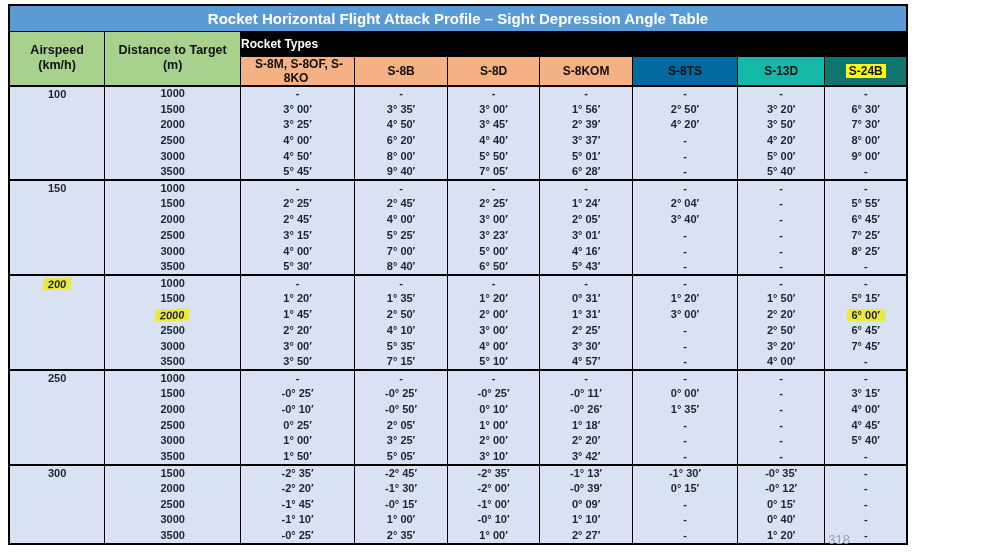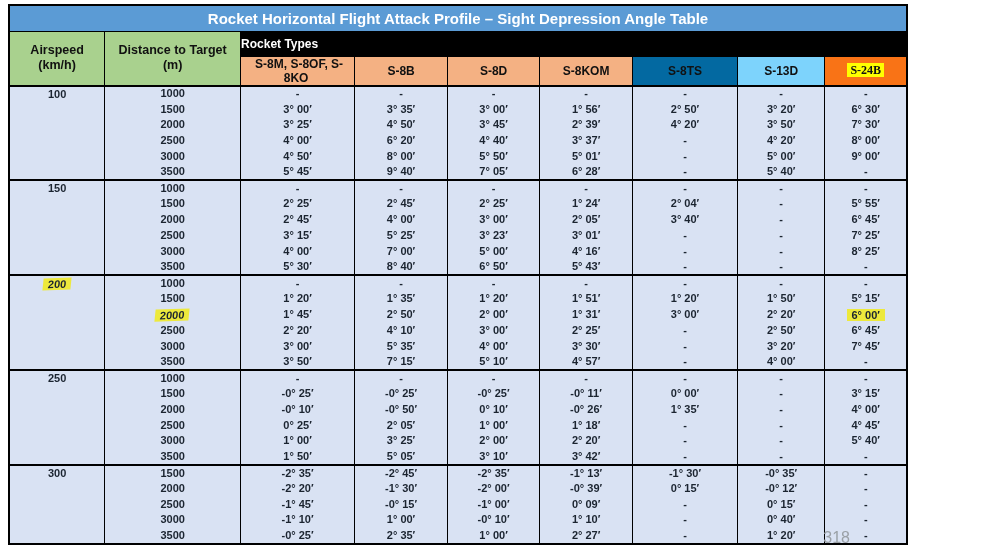--- a/index.html
+++ b/index.html
@@ -57,21 +57,21 @@
   }
   tr.group-start td { border-top: 2.5px solid #000; margin-left: 20px; }
   td.airspeed-cell { vertical-align: top; padding-top: 2px; }
 
   
   .hl { background: #EDE93C; display: inline-block; padding: 1px 5px 0 5px; }
   .hl-skew { transform: rotate(-2deg) skew(-8deg); }
 
   .page-number {
     position: absolute; right: 58px; bottom: -5px;
-    color: #9aa0a6; font-size: 16px; font-weight: normal;
+    color: #9aa0a6; font-size: 13px; font-weight: normal;
   }
 </style>
 </head>
 <body>
 
 <div class="page">
   <div class="table-wrap">
     <table>
       <colgroup>
         <col style="width:10.66%">
@@ -98,22 +98,22 @@
             <div>(m)</div>
           </th>
           <th colspan="7" class="black-banner">Rocket Types</th>
         </tr>
         <tr id="rocket-header-row">
             <th class="rocket-col" style="background: rgb(244, 177, 131);"><span class="label-pad">S-8M, S-8OF, S-8KO</span></th>
             <th class="rocket-col" style="background: rgb(244, 177, 131);"><span class="label-pad">S-8B</span></th>
             <th class="rocket-col" style="background: rgb(244, 177, 131);"><span class="label-pad">S-8D</span></th>
             <th class="rocket-col" style="background: rgb(244, 177, 131);"><span class="label-pad">S-8KOM</span></th>
             <th class="rocket-col" style="background: #0369a1;"><span class="label-pad">S-8TS</span></th>
-            <th class="rocket-col" style="background: #7dd3fc;"><span class="label-pad">S-13D</span></th>
-            <th class="rocket-col" style="background: #f97316; font-family: Liberation Serif, serif;"><span class="label-pad" style="background: rgb(255, 255, 0);">S-24B</span></th>
+            <th class="rocket-col" style="background: #14b8a6;"><span class="label-pad">S-13D</span></th>
+            <th class="rocket-col" style="background: #0f766e;"><span class="label-pad" style="background: rgb(255, 255, 0);">S-24B</span></th>
           </tr>
       </thead>
       <tbody id="table-body">
           <tr class="group-start">
             <td class="airspeed-cell" rowspan="6"><span>100</span></td>
             <td><span>1000</span></td>
             <td><span>-</span></td>
             <td><span>-</span></td>
             <td><span>-</span></td>
             <td><span>-</span></td>
@@ -241,21 +241,21 @@
             <td><span>-</span></td>
             <td><span>-</span></td>
             <td><span>-</span></td>
             <td><span>-</span></td>
           </tr>
           <tr>
             <td><span>1500</span></td>
             <td><span>1° 20′</span></td>
             <td><span>1° 35′</span></td>
             <td><span>1° 20′</span></td>
-            <td><span>1° 51′</span></td>
+            <td><span>0° 31′</span></td>
             <td><span>1° 20′</span></td>
             <td><span>1° 50′</span></td>
             <td><span>5° 15′</span></td>
           </tr>
           <tr>
             <td><span class="hl hl-skew">2000</span></td>
             <td><span>1° 45′</span></td>
             <td><span>2° 50′</span></td>
             <td><span>2° 00′</span></td>
             <td><span>1° 31′</span></td>

